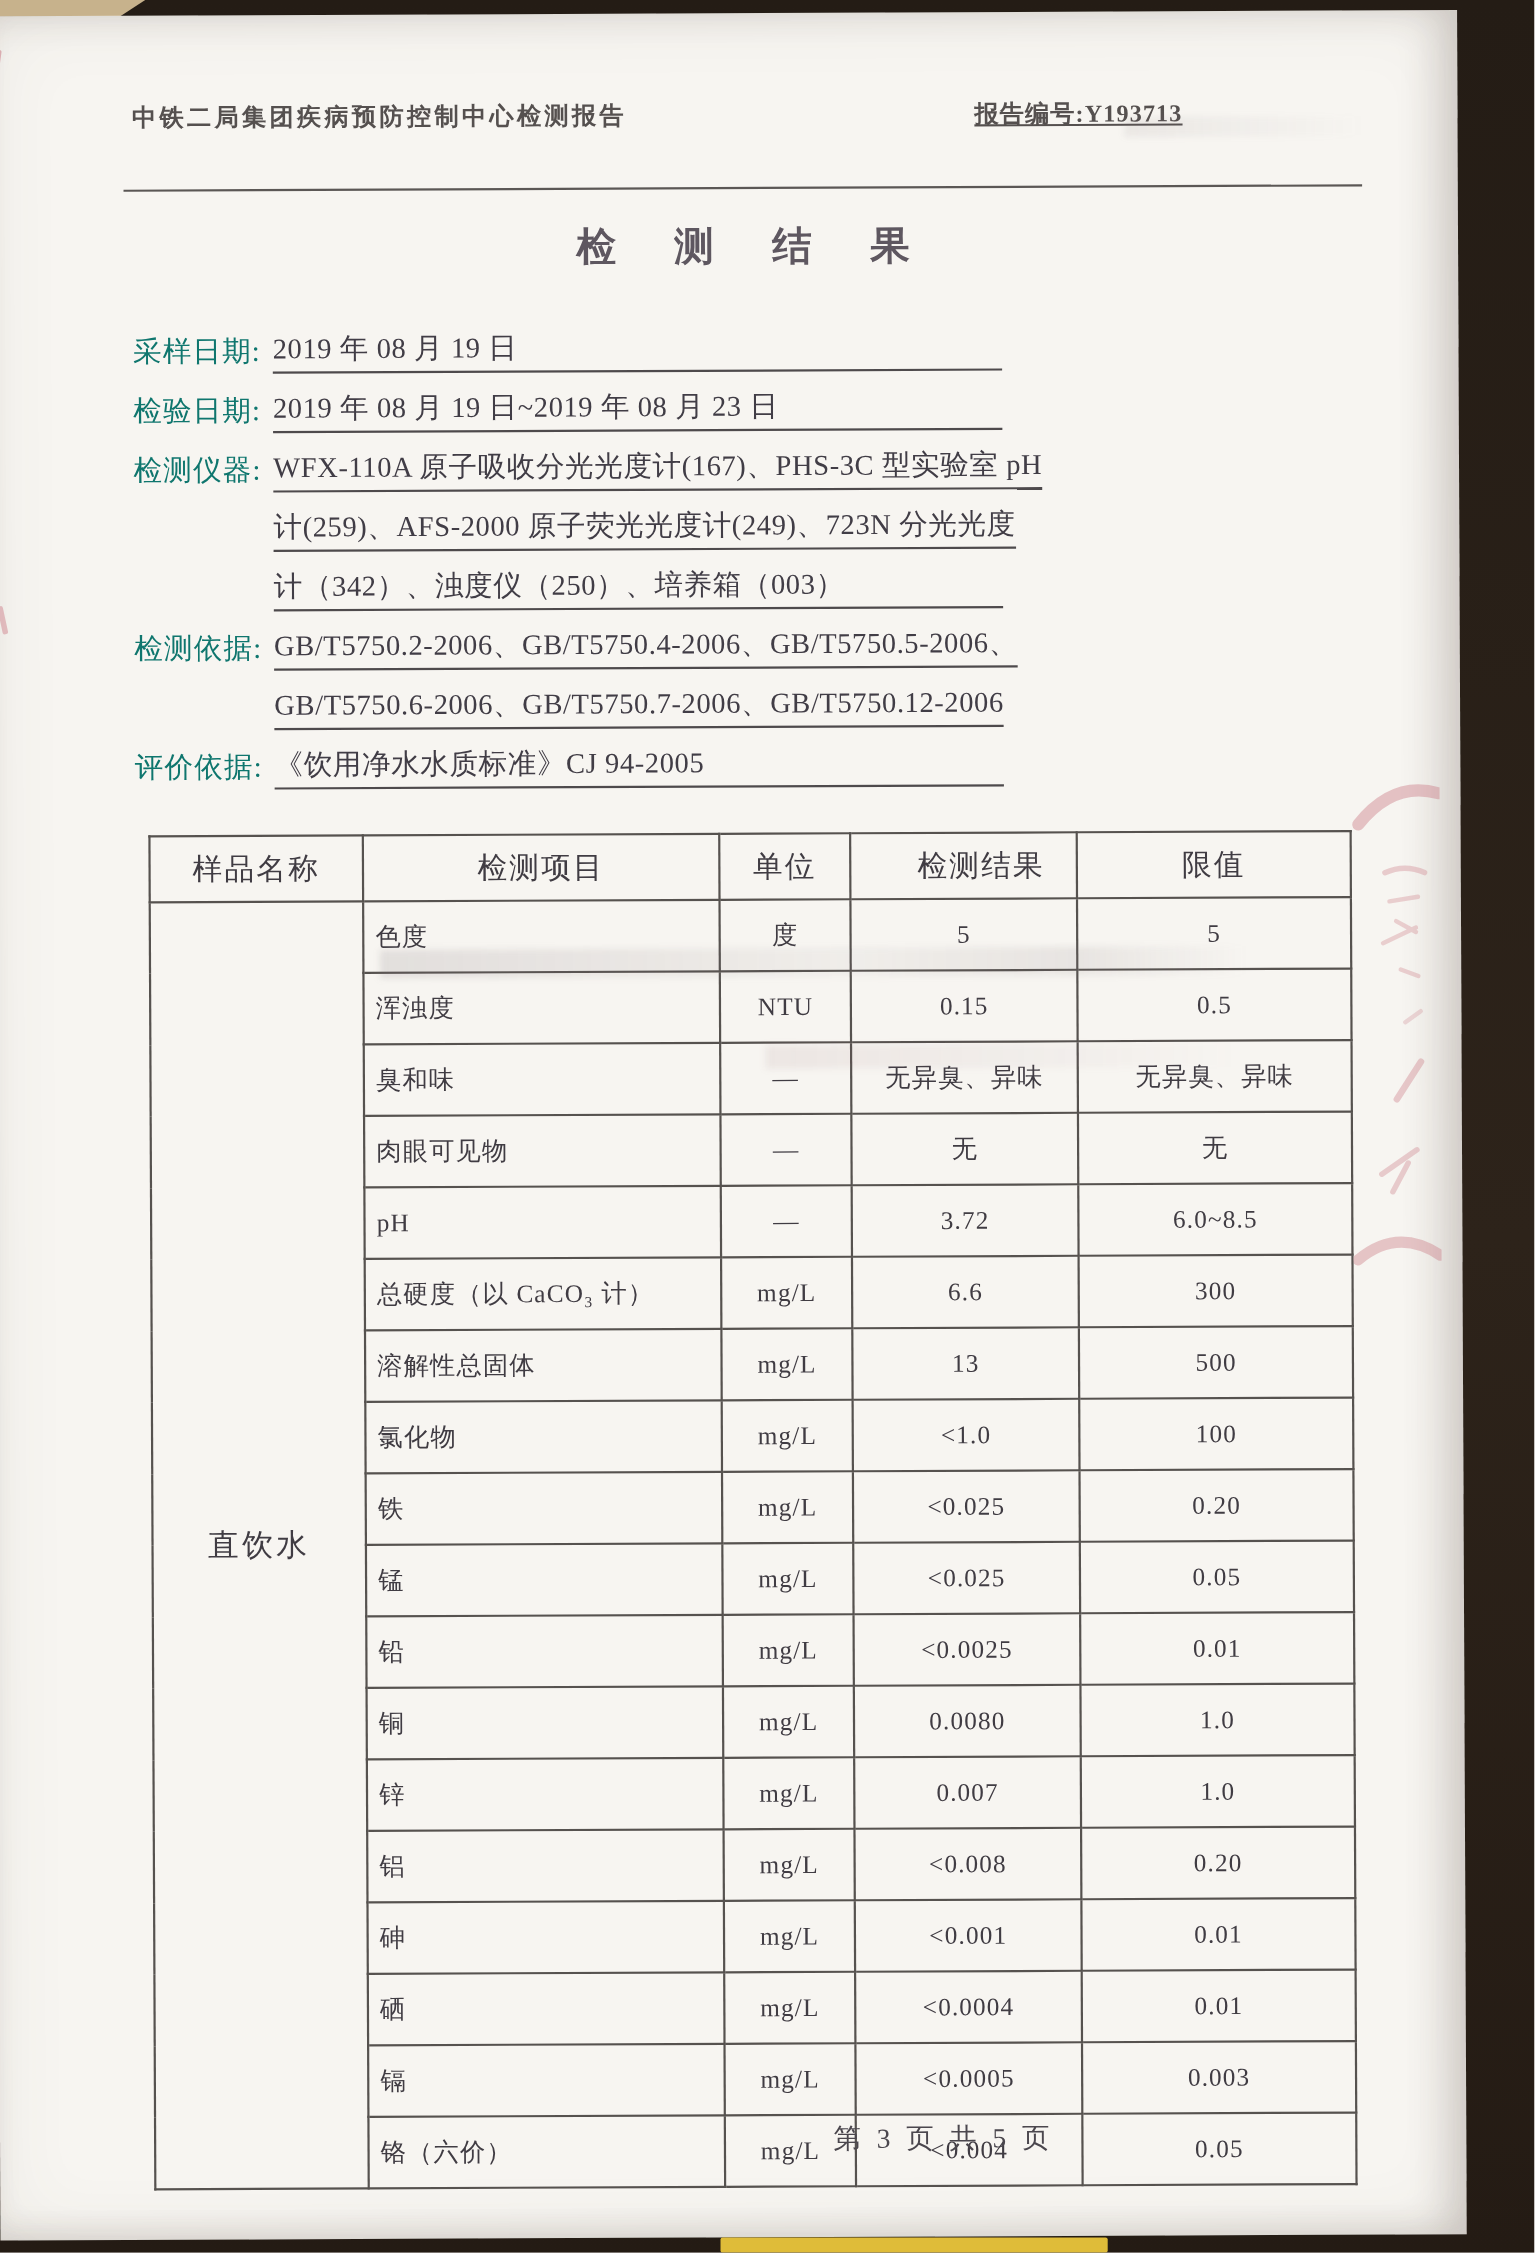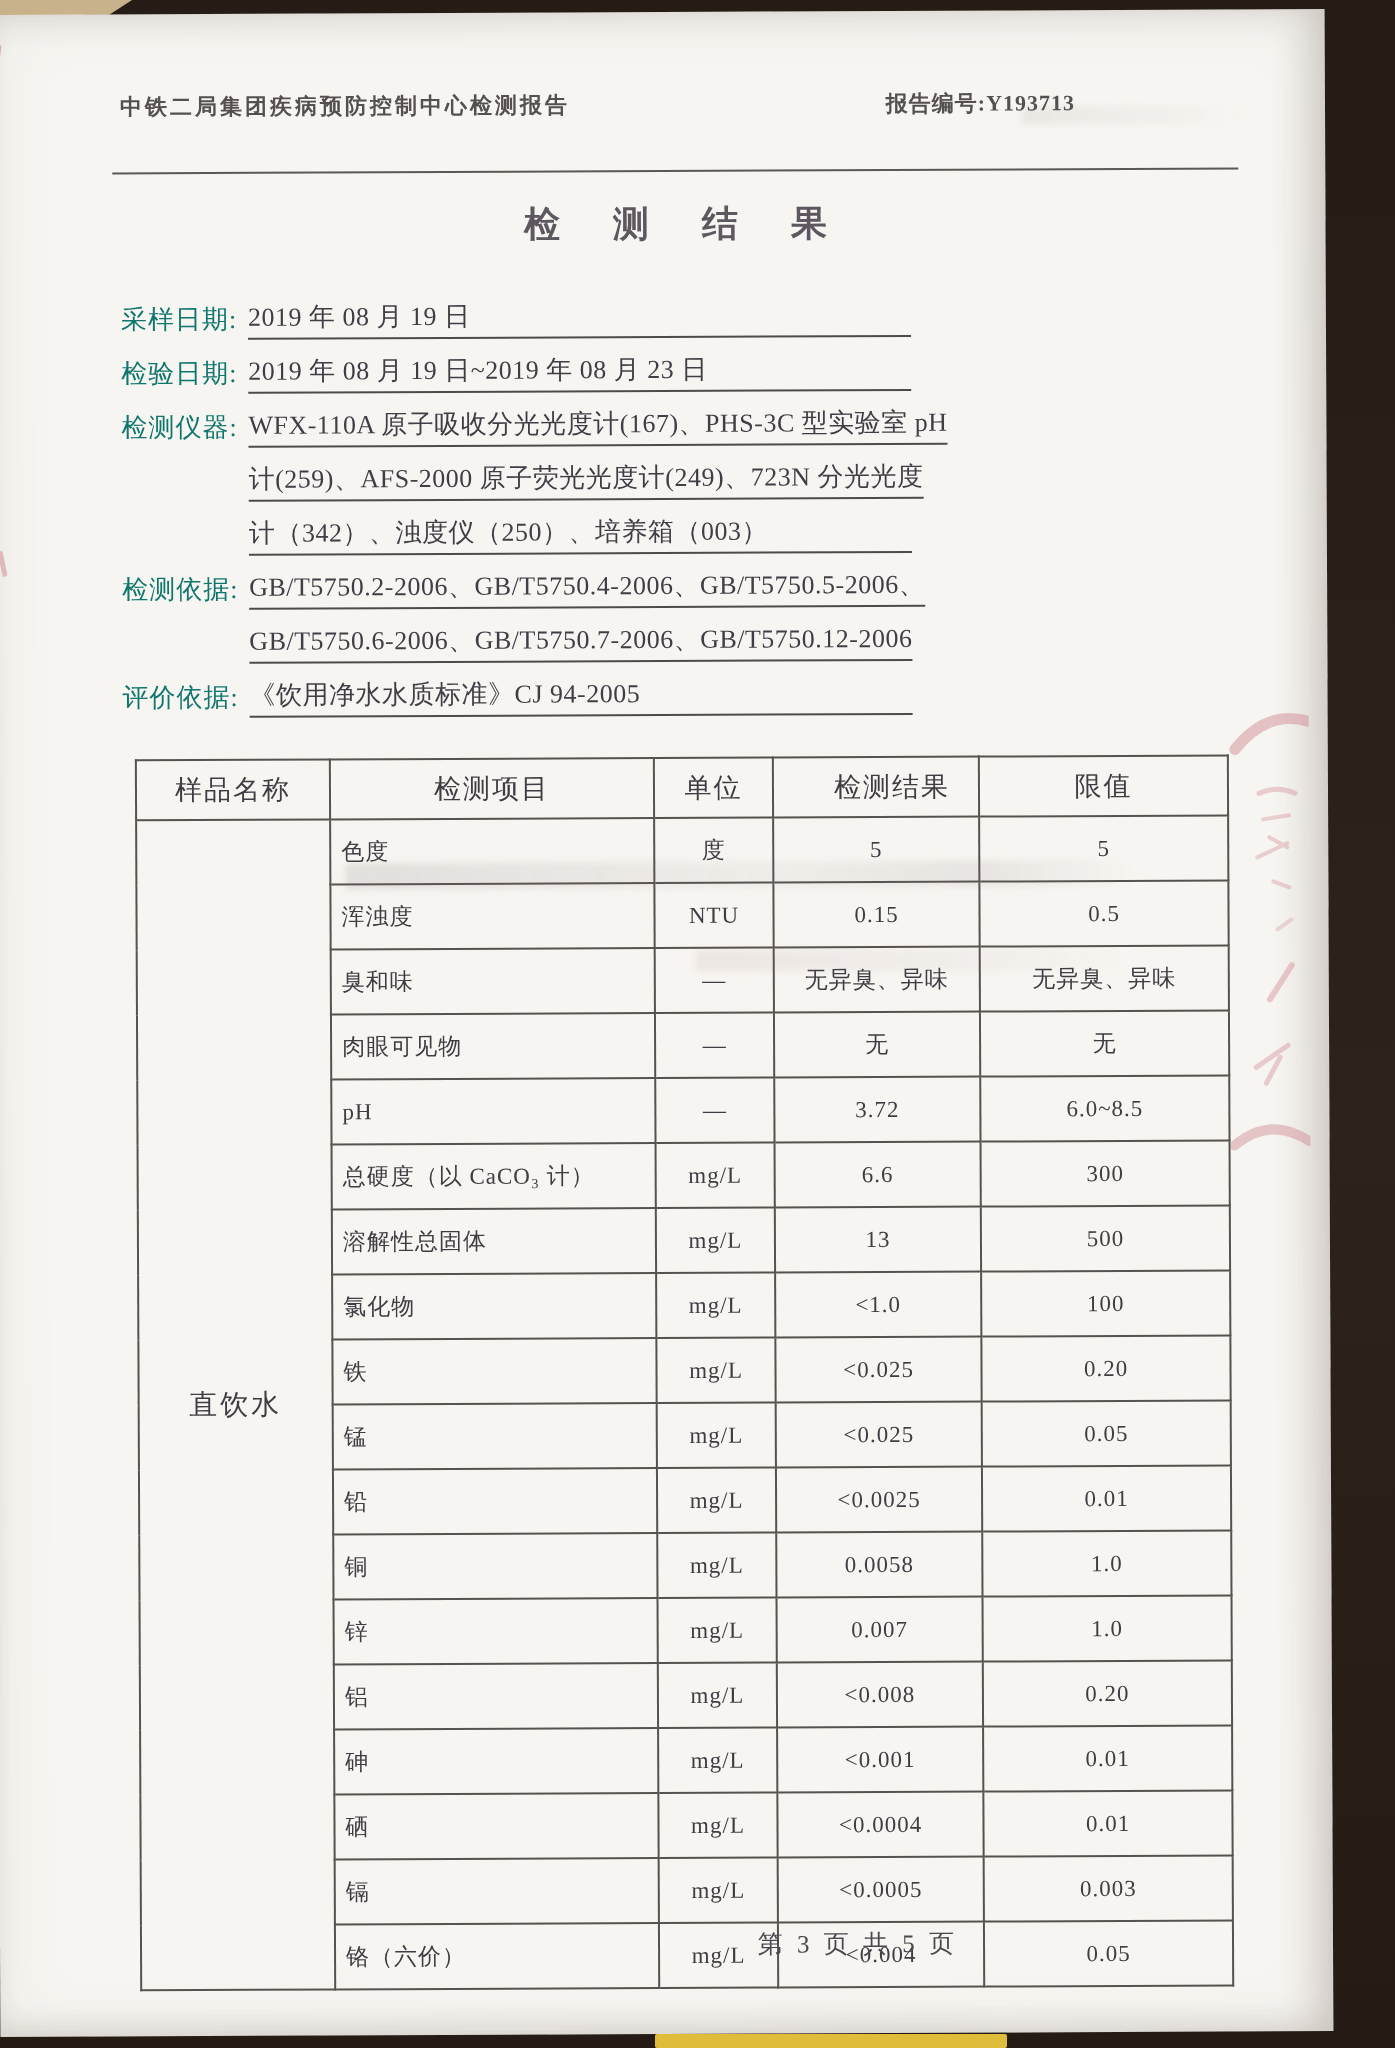--- a/index.html
+++ b/index.html
@@ -27,21 +27,21 @@
     z-index:1;
   }
   .content{position:absolute;inset:0;color:#44404a;}
 
   
   .doc-header{
     position:absolute;left:128px;top:78px;width:955px;
     display:flex;justify-content:space-between;align-items:baseline;
   }
   .org-title{font-size:22px;font-weight:bold;letter-spacing:3px;color:#55504f;}
-  .report-no{font-size:22px;font-weight:bold;letter-spacing:1px;color:#55504f;}
+  .report-no{font-size:22px;font-weight:bold;letter-spacing:1px;color:#55504f;text-decoration:underline;}
   .header-rule{
     position:absolute;left:120px;top:158px;width:1126px;height:2px;
     background:#5b5755;
   }
 
   
   .doc-title{
     position:absolute;left:120px;top:188px;width:1126px;
     text-align:center;font-size:36px;font-weight:bold;letter-spacing:22px;
     color:#5e5760;text-indent:22px;
@@ -216,21 +216,21 @@
             </tr>
             <tr>
               <td class="cell-item">铅</td>
               <td class="cell-value">mg/L</td>
               <td class="cell-value">&lt;0.0025</td>
               <td class="cell-value">0.01</td>
             </tr>
             <tr>
               <td class="cell-item">铜</td>
               <td class="cell-value">mg/L</td>
-              <td class="cell-value">0.0058</td>
+              <td class="cell-value">0.0080</td>
               <td class="cell-value">1.0</td>
             </tr>
             <tr>
               <td class="cell-item">锌</td>
               <td class="cell-value">mg/L</td>
               <td class="cell-value">0.007</td>
               <td class="cell-value">1.0</td>
             </tr>
             <tr>
               <td class="cell-item">铝</td>

